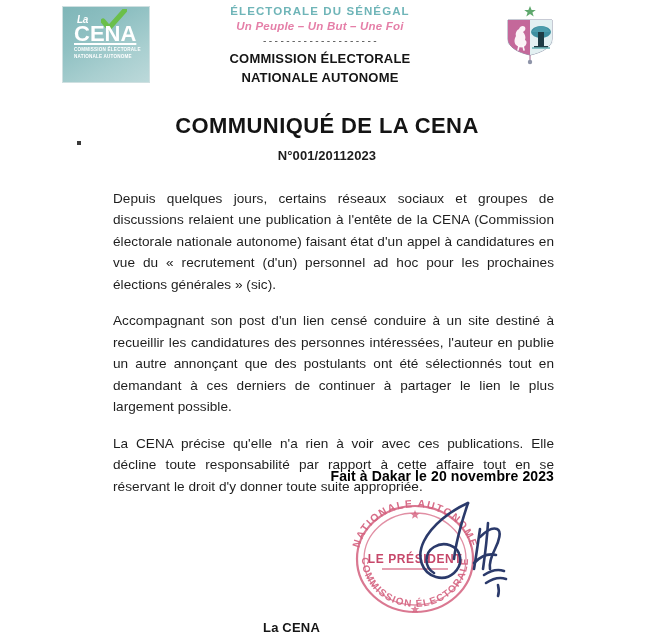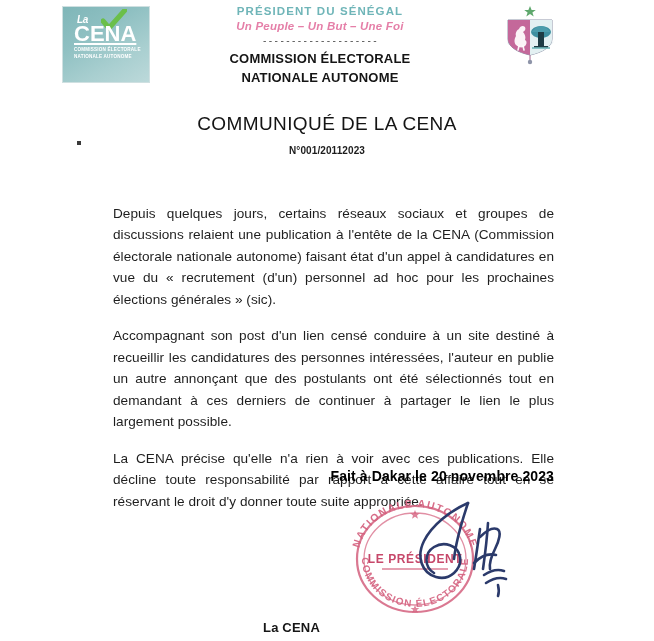--- a/index.html
+++ b/index.html
@@ -133,48 +133,48 @@
 
   
   .title-block {
     position: absolute;
     top: 113px;
     left: 0;
     width: 654px;
     text-align: center;
   }
   .doc-title {
-    font-size: 19px;
-    font-weight: normal;
+    font-size: 22px;
+    font-weight: bold;
     letter-spacing: 0.4px;
     color: #141414;
     line-height: 1.2;
   }
   .doc-ref {
     margin-top: 9px;
-    font-size: 10px;
+    font-size: 13px;
     font-weight: bold;
     letter-spacing: 0.1px;
     color: #1c1c1c;
   }
 
   .speck {
     position: absolute;
     left: 77px;
     top: 141px;
     width: 4px;
     height: 4px;
     background: #3a3a3a;
   }
 
   
   .body-text {
     position: absolute;
     left: 113px;
-    top: 203px;
+    top: 188px;
     width: 441px;
   }
   .para {
     text-align: justify;
     text-justify: inter-word;
     font-size: 13.6px;
     line-height: 1.58;
     color: #1e1e1e;
     margin: 0 0 15px 0;
     letter-spacing: 0.05px;
@@ -229,21 +229,21 @@
     </svg>
     <div class="logo-la">La</div>
     <div class="logo-cena">CENA</div>
     <div class="logo-sub">
       <div>COMMISSION ÉLECTORALE</div>
       <div>NATIONALE AUTONOME</div>
     </div>
   </div>
 
   <div class="hdr-center">
-    <div class="hdr-rep">PRÉSIDENT DU SÉNÉGAL</div>
+    <div class="hdr-rep">ÉLECTORALE DU SÉNÉGAL</div>
     <div class="hdr-motto">Un Peuple – Un But – Une Foi</div>
     <div class="hdr-dashes">--------------------</div>
     <div class="hdr-commission">COMMISSION ÉLECTORALE</div>
     <div class="hdr-commission">NATIONALE AUTONOME</div>
   </div>
 
   <svg class="arms" viewBox="0 0 72 62">
 
     <path d="M36 3 L37.6 7 L41.8 7 L38.4 9.6 L39.7 13.6 L36 11.1 L32.3 13.6 L33.6 9.6 L30.2 7 L34.4 7 Z" fill="#5fa86d"></path>
 

